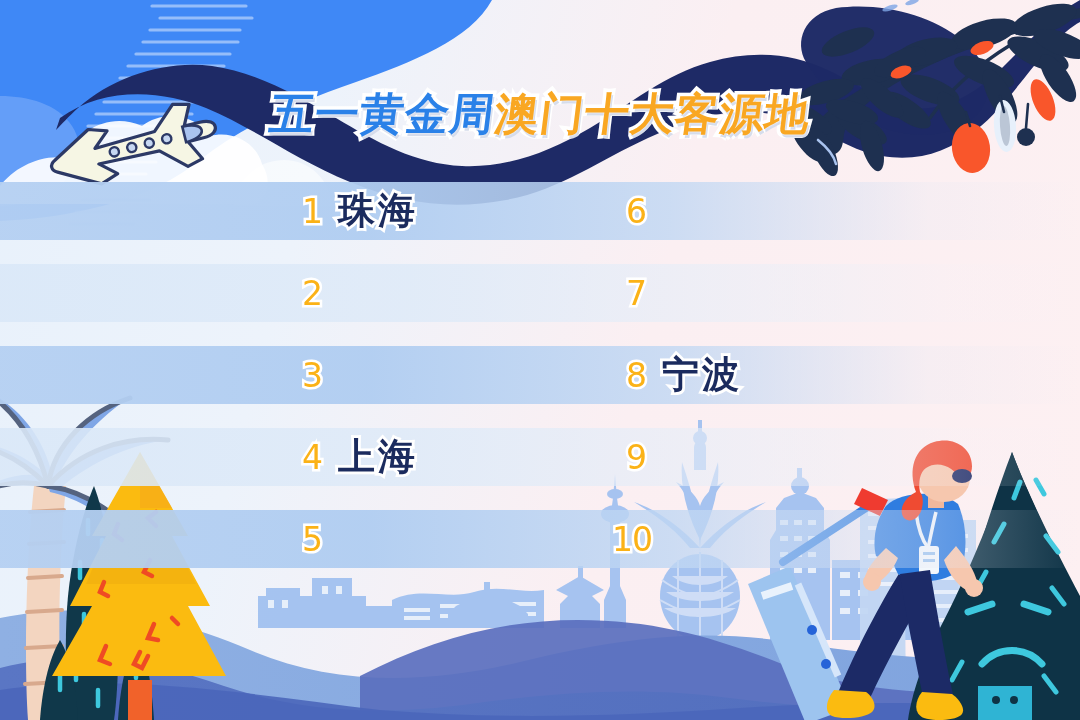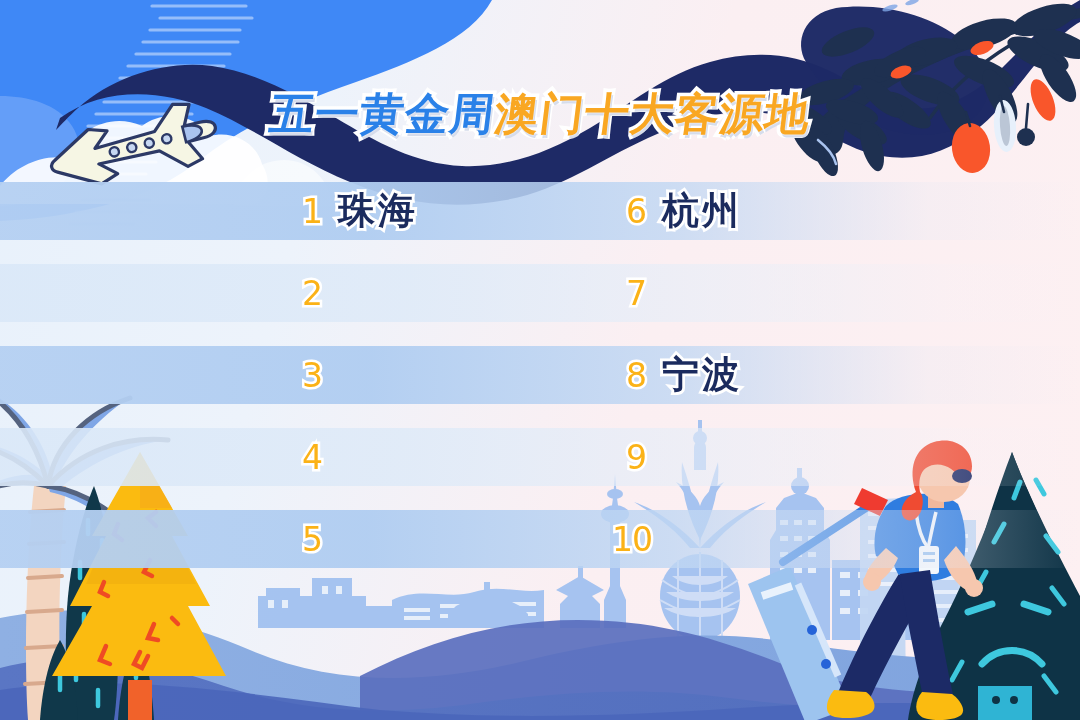--- a/index.html
+++ b/index.html
@@ -280,21 +280,20 @@
 
     <div class="row dark">
       <div class="band"></div>
       <div class="cells">
         <div class="cell col-left">
           <span class="rank">1</span>
           <span class="city">珠海</span>
         </div>
         <div class="cell col-right">
           <span class="rank">6</span>
-          <span class="city">杭州</span>
         </div>
       </div>
     </div>
 
     <div class="row light">
       <div class="band"></div>
       <div class="cells">
         <div class="cell col-left">
           <span class="rank">2</span>
         </div>
@@ -315,20 +314,21 @@
           <span class="city">宁波</span>
         </div>
       </div>
     </div>
 
     <div class="row light">
       <div class="band"></div>
       <div class="cells">
         <div class="cell col-left">
           <span class="rank">4</span>
+          <span class="city">上海</span>
         </div>
         <div class="cell col-right">
           <span class="rank">9</span>
         </div>
       </div>
     </div>
 
     <div class="row dark">
       <div class="band"></div>
       <div class="cells">

